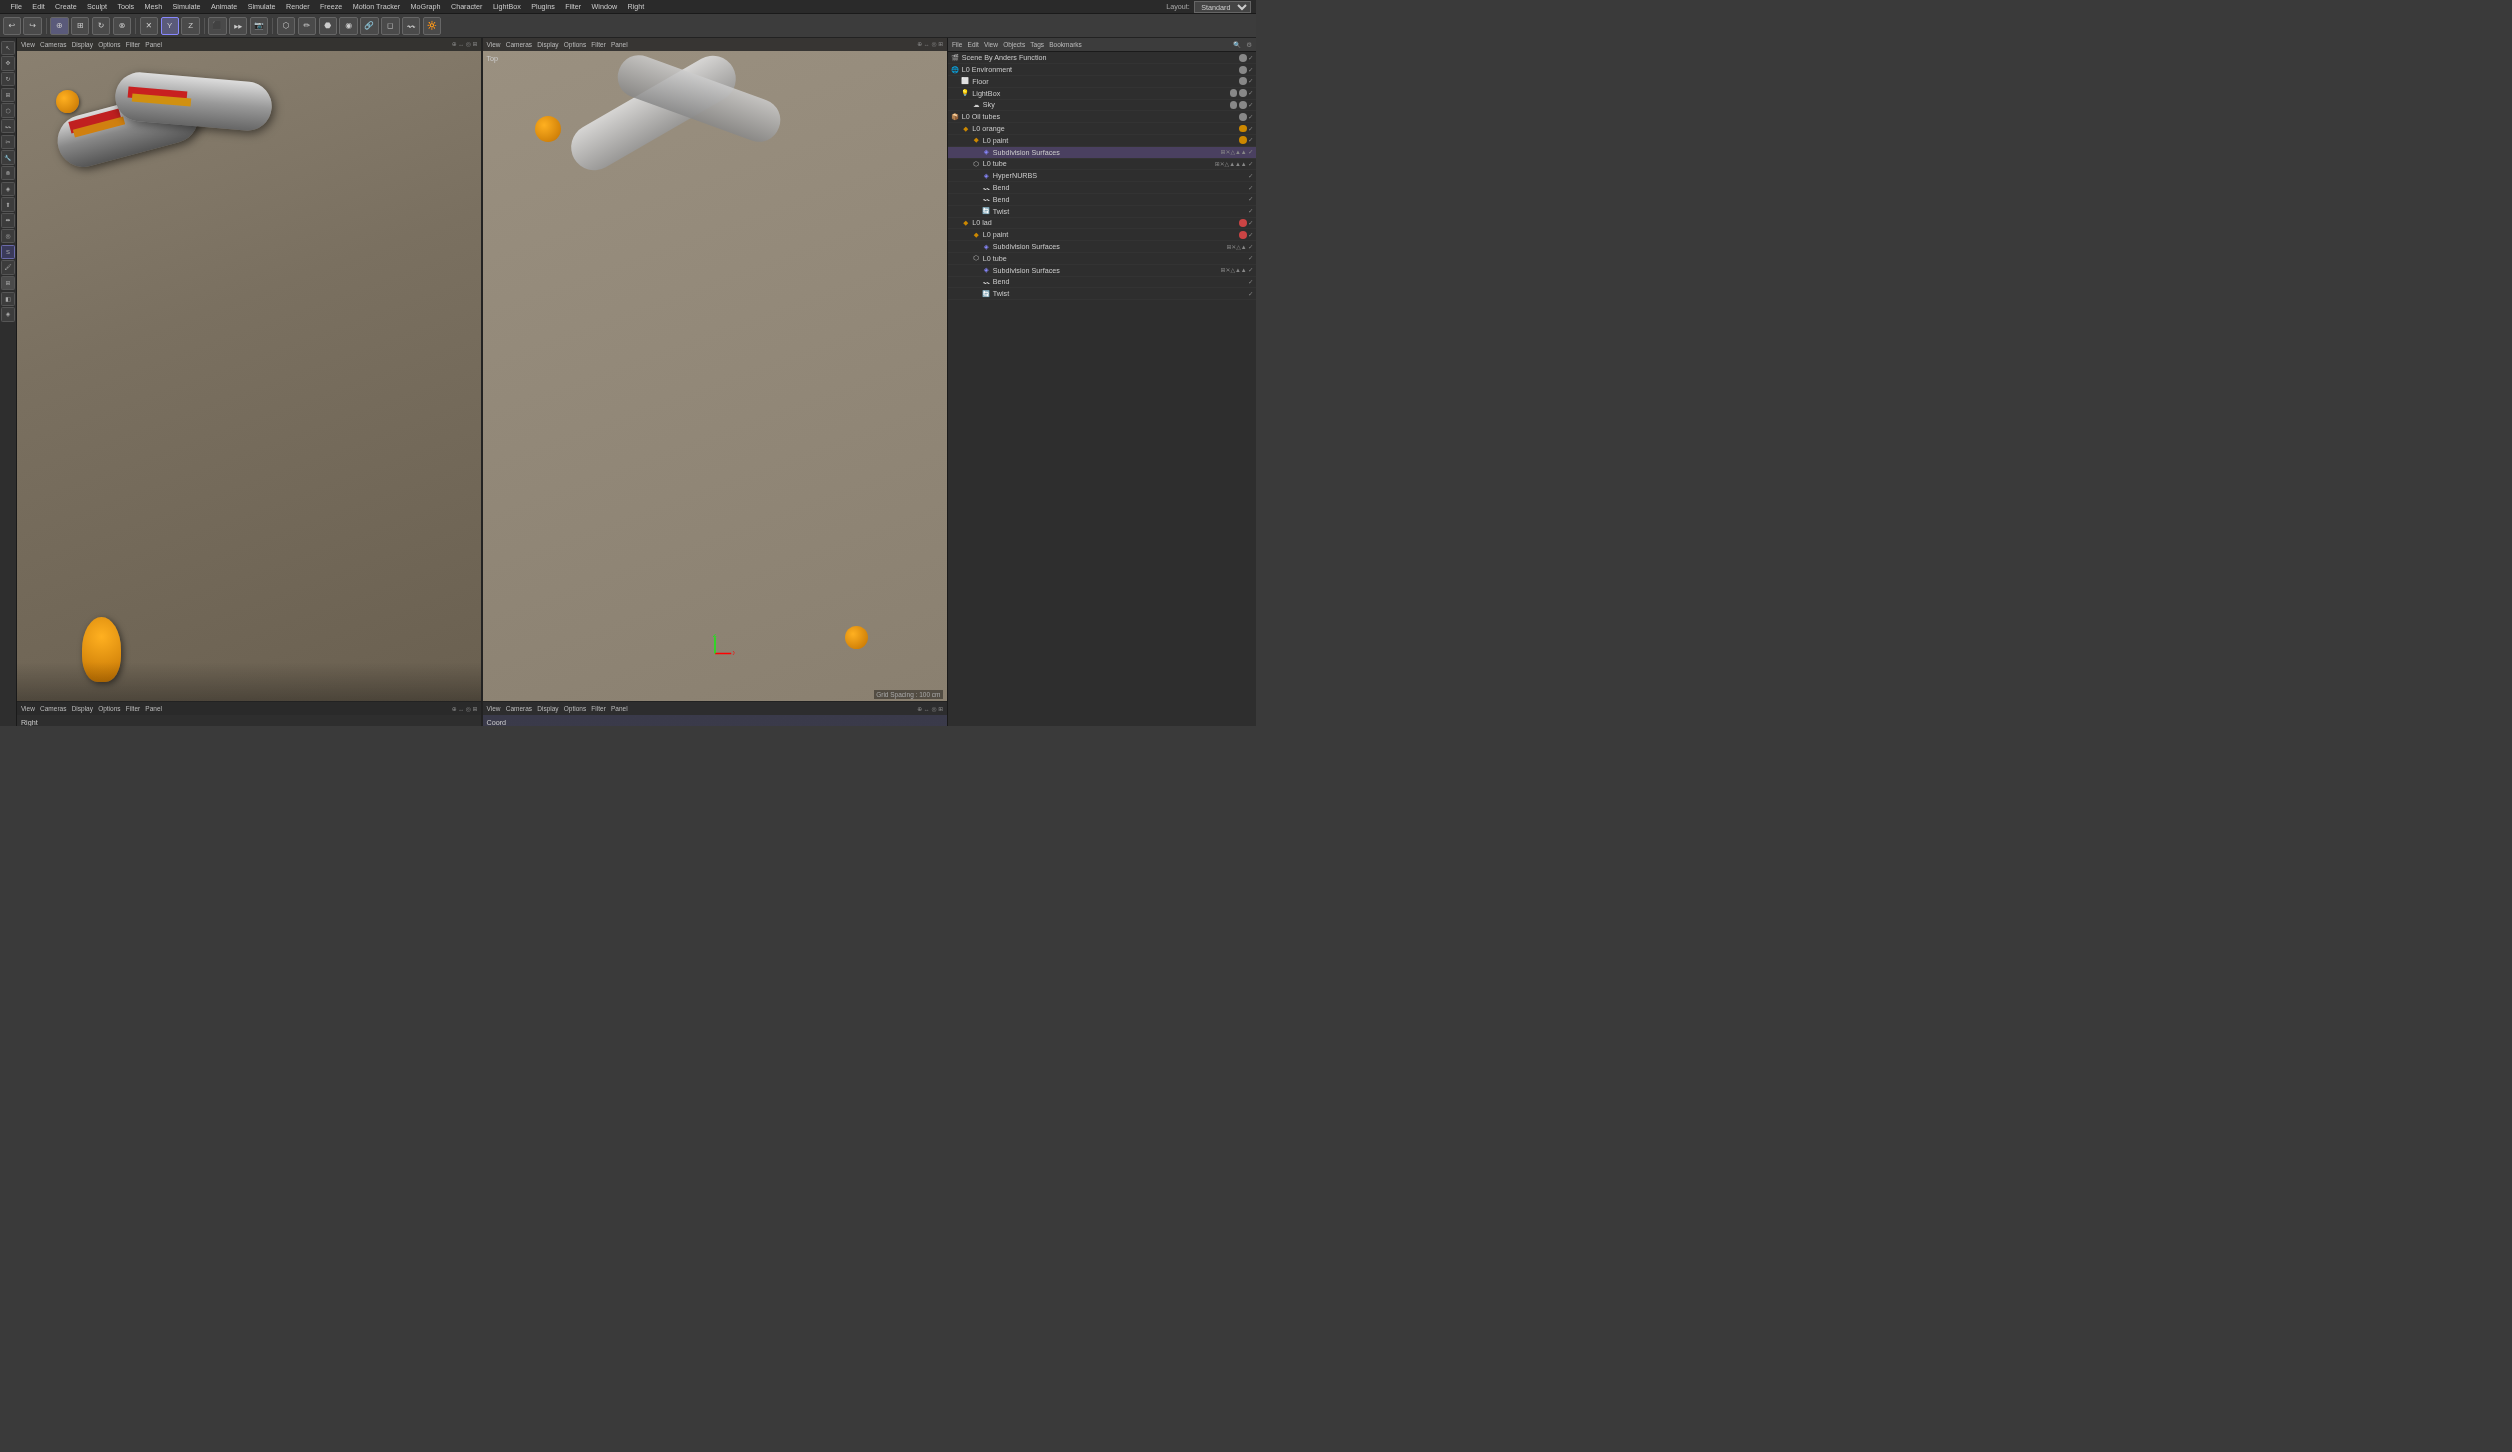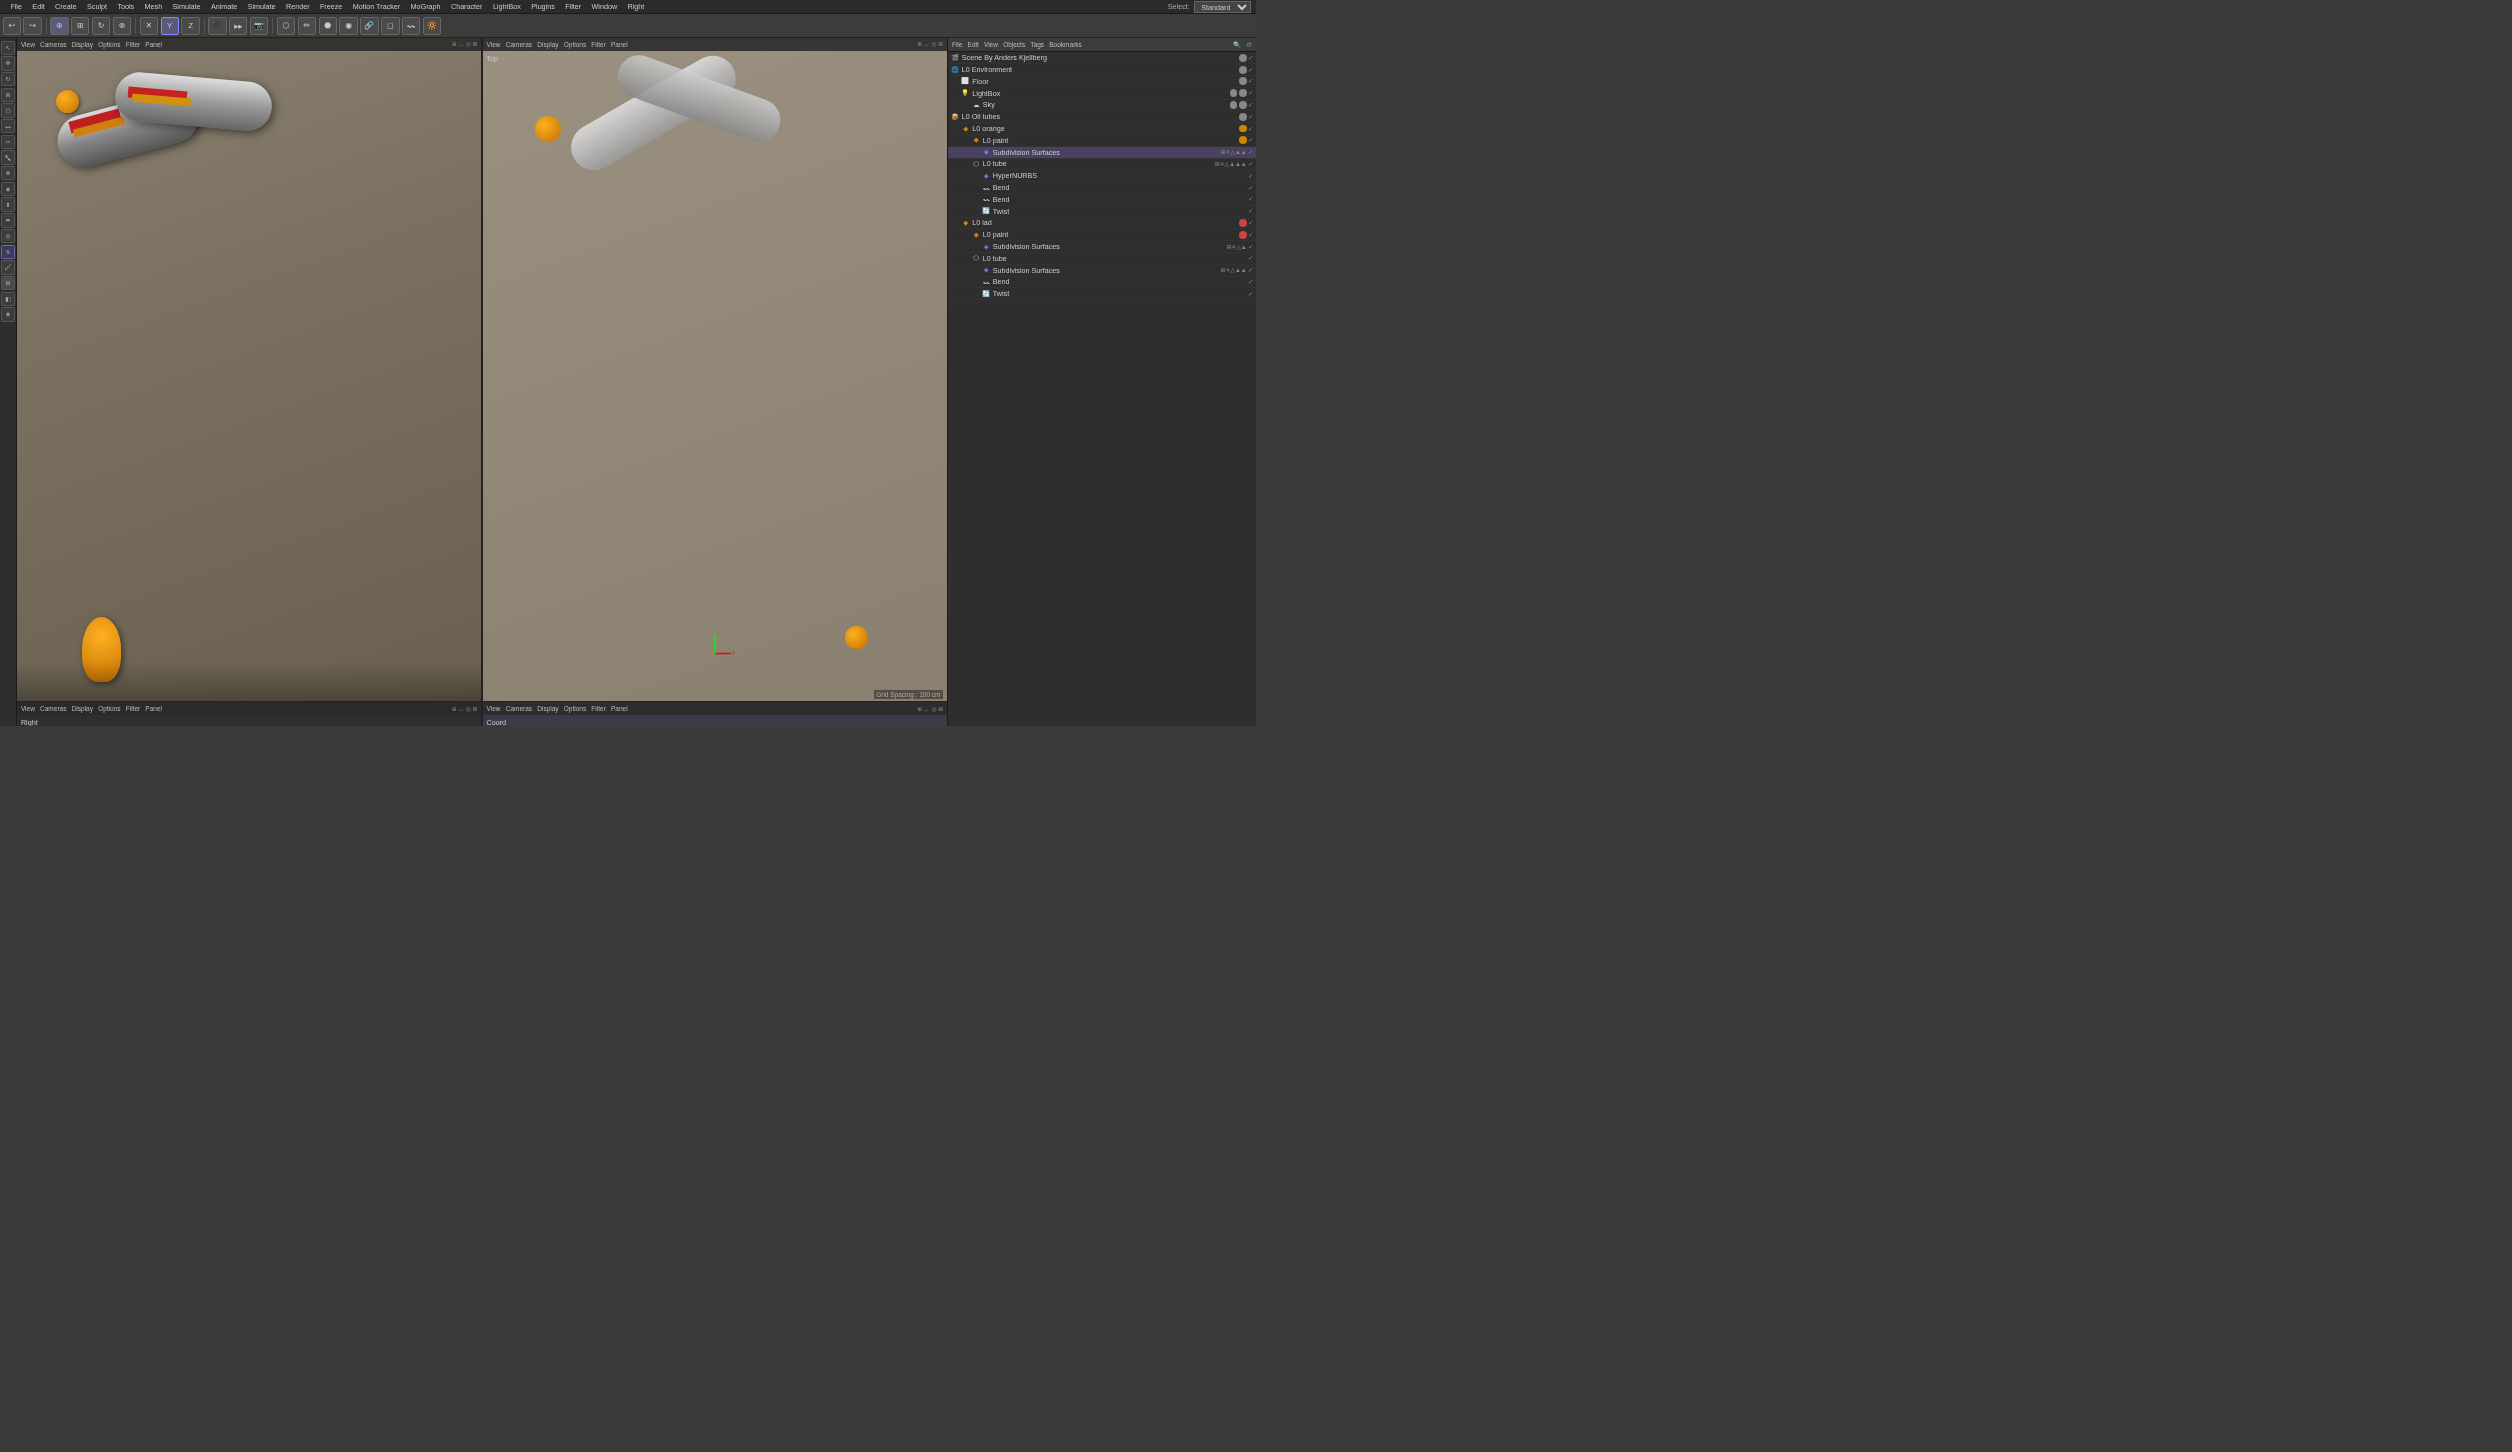--- a/index.html
+++ b/index.html
@@ -537,21 +537,21 @@
   <div class="menu-item">Freeze</div>
   <div class="menu-item">Motion Tracker</div>
   <div class="menu-item">MoGraph</div>
   <div class="menu-item">Character</div>
   <div class="menu-item">LightBox</div>
   <div class="menu-item">Plugins</div>
   <div class="menu-item">Filter</div>
   <div class="menu-item">Window</div>
   <div class="menu-item">Right</div>
   <div class="layout-label">
-    <span>Select:</span>
+    <span>Layout:</span>
     <select class="layout-dropdown">
       <option>Standard</option>
     </select>
   </div>
 </div>
 
 <div id="toolbar">
   <div class="tool-btn">↩</div>
   <div class="tool-btn">↪</div>
   <div class="tool-sep"></div>
@@ -755,21 +755,21 @@
         <span style="font-size:6.5px;color:#888;">🔍</span>
         <span style="font-size:6.5px;color:#888;margin-left:2.6px;">⚙</span>
       </span>
     </div>
 
     <div id="obj-tree" style="height:170px;overflow-y:auto;">
 
       <div class="tree-item">
         <span class="tree-indent" style="width:0px;"></span>
         <span class="tree-icon">🎬</span>
-        <span class="tree-label">Scene By Anders Kjellberg</span>
+        <span class="tree-label">Scene By Anders Function</span>
         <div class="tree-icons-right">
           <div class="tree-dot"></div>
           <span class="tree-check">✓</span>
         </div>
       </div>
 
       <div class="tree-item">
         <span class="tree-indent" style="width:0px;"></span>
         <span class="tree-icon">🌐</span>
         <span class="tree-label">L0 Environment</span>

